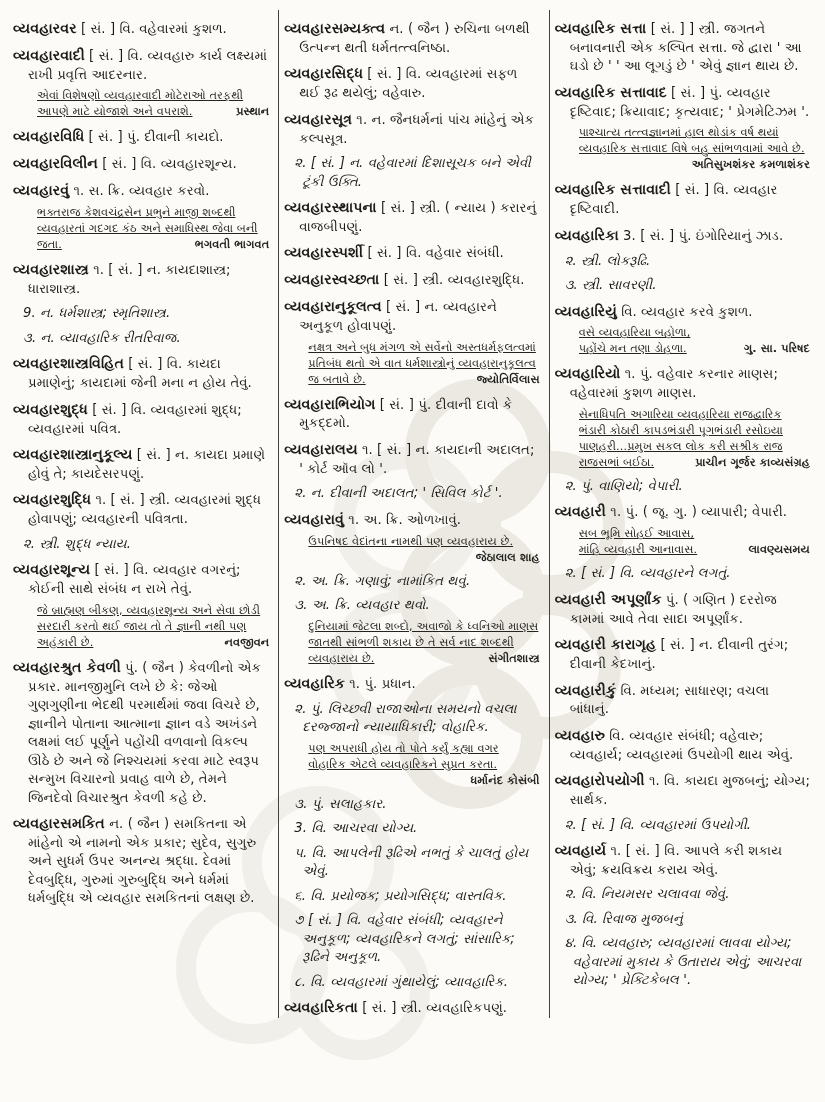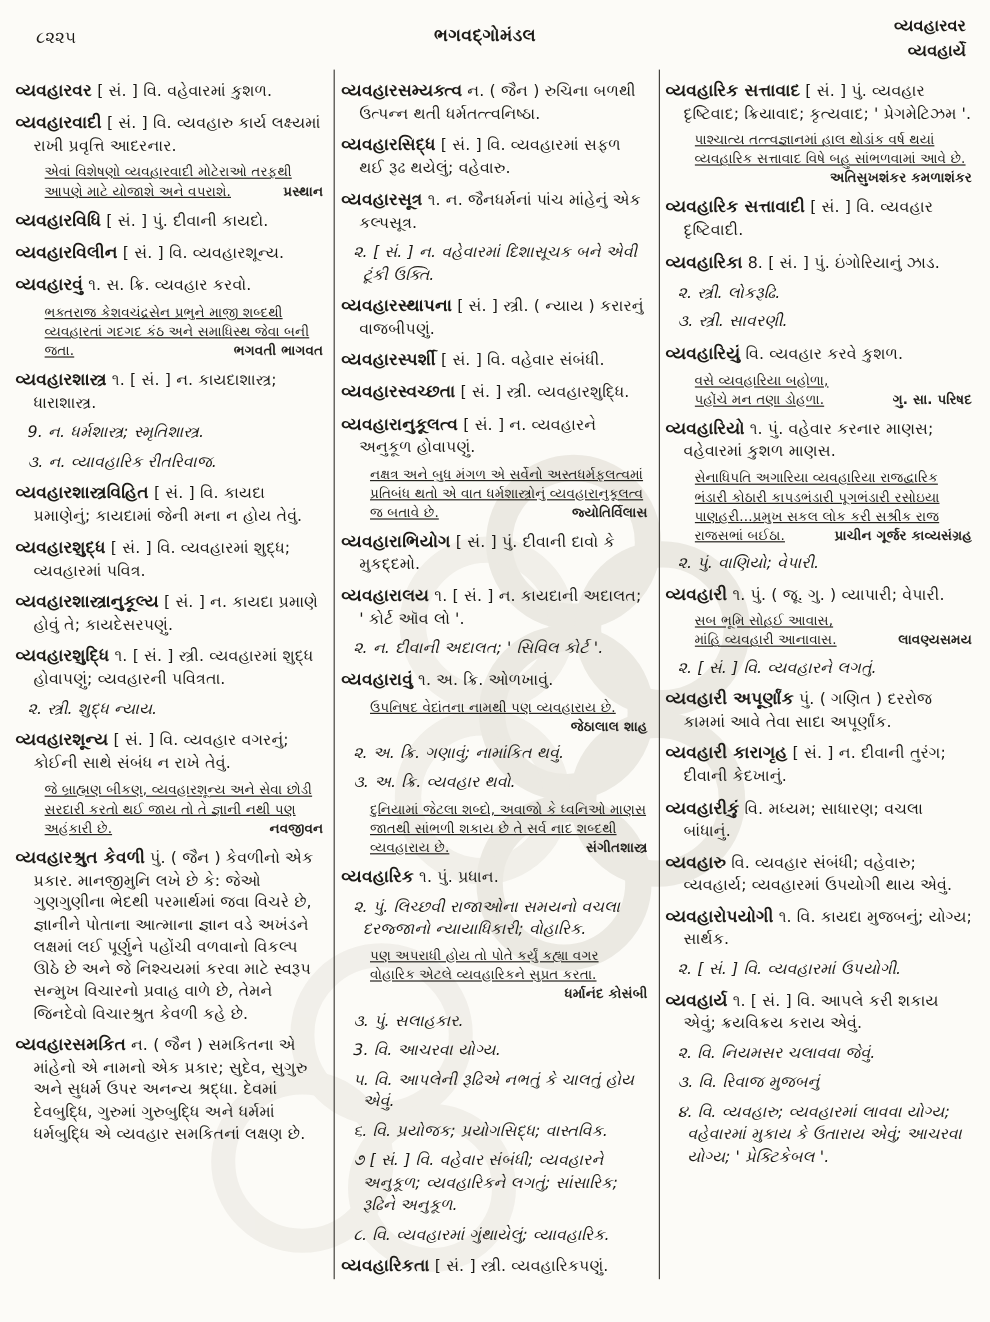--- a/index.html
+++ b/index.html
@@ -58,28 +58,20 @@
       <circle cx="406" cy="520" r="62" opacity="0.7"></circle>
       <circle cx="402" cy="664" r="62" opacity="0.7"></circle>
     </g>
     <g fill="none" stroke="#e4e1d9" stroke-width="20" opacity="0.45">
       <circle cx="318" cy="862" r="66"></circle>
       <circle cx="252" cy="968" r="66"></circle>
       <circle cx="360" cy="990" r="60"></circle>
     </g>
   </svg>
 
-  <div class="page-header">
-    <div class="page-number">૮૨૨૫</div>
-    <div class="book-title">ભગવદ્ગોમંડલ</div>
-    <div class="guide-words">
-      <div>વ્યવહારવર</div>
-      <div>વ્યવહાર્યે</div>
-    </div>
-  </div>
 
   <div class="columns">
       <div class="column">
         <p class="entry"><b class="headword">વ્યવહારવર</b><span> [ સં. ] વિ. વહેવારમાં કુશળ.</span></p>
         <p class="entry"><b class="headword">વ્યવહારવાદી</b><span> [ સં. ] વિ. વ્યવહારુ કાર્ય લક્ષ્યમાં રાખી પ્રવૃત્તિ આદરનાર.</span></p>
         <div class="quote"><span class="qtext">એવાં વિશેષણો વ્યવહારવાદી મોટેરાઓ તરફથી આપણે માટે યોજાશે અને વપરાશે.</span><span class="qsource">પ્રસ્થાન</span></div>
         <p class="entry"><b class="headword">વ્યવહારવિધિ</b><span> [ સં. ] પું. દીવાની કાયદો.</span></p>
         <p class="entry"><b class="headword">વ્યવહારવિલીન</b><span> [ સં. ] વિ. વ્યવહારશૂન્ય.</span></p>
         <p class="entry"><b class="headword">વ્યવહારવું</b><span> ૧. સ. ક્રિ. વ્યવહાર કરવો.</span></p>
         <div class="quote"><span class="qtext">ભક્તરાજ કેશવચંદ્રસેન પ્રભુને માજી શબ્દથી વ્યવહારતાં ગદગદ કંઠ અને સમાધિસ્થ જેવા બની જતા.</span><span class="qsource">ભગવતી ભાગવત</span></div>
@@ -119,24 +111,25 @@
         <div class="quote"><span class="qtext">પણ અપરાધી હોય તો પોતે કર્યું કહ્યા વગર વોહારિક એટલે વ્યવહારિકને સુપ્રત કરતા.</span><span class="qsource">ધર્માનંદ કોસંબી</span></div>
         <p class="sense">૩. પું. સલાહકાર.</p>
         <p class="sense">3. વિ. આચરવા યોગ્ય.</p>
         <p class="sense">૫. વિ. આપલેની રૂઢિએ નભતું કે ચાલતું હોય એવું.</p>
         <p class="sense">૬. વિ. પ્રયોજક; પ્રયોગસિદ્ધ; વાસ્તવિક.</p>
         <p class="sense">૭ [ સં. ] વિ. વહેવાર સંબંધી; વ્યવહારને અનુકૂળ; વ્યવહારિકને લગતું; સાંસારિક; રૂઢિને અનુકૂળ.</p>
         <p class="sense">૮. વિ. વ્યવહારમાં ગુંથાયેલું; વ્યાવહારિક.</p>
         <p class="entry"><b class="headword">વ્યવહારિકતા</b><span> [ સં. ] સ્ત્રી. વ્યવહારિકપણું.</span></p>
       </div>
       <div class="column">
+        <p class="entry"><b class="headword">વ્યવહારિક સત્તા</b><span> [ સં. ] ] સ્ત્રી. જગતને બનાવનારી એક કલ્પિત સત્તા. જે દ્વારા ' આ ઘડો છે ' ' આ લૂગડું છે ' એવું જ્ઞાન થાય છે.</span></p>
         <p class="entry"><b class="headword">વ્યવહારિક સત્તાવાદ</b><span> [ સં. ] પું. વ્યવહાર દૃષ્ટિવાદ; ક્રિયાવાદ; કૃત્યવાદ; ' પ્રેગમેટિઝમ '.</span></p>
         <div class="quote"><span class="qtext">પાશ્ચાત્ય તત્ત્વજ્ઞાનમાં હાલ થોડાંક વર્ષ થયાં વ્યવહારિક સત્તાવાદ વિષે બહુ સાંભળવામાં આવે છે.</span><span class="qsource">અતિસુખશંકર કમળાશંકર</span></div>
         <p class="entry"><b class="headword">વ્યવહારિક સત્તાવાદી</b><span> [ સં. ] વિ. વ્યવહાર દૃષ્ટિવાદી.</span></p>
-        <p class="entry"><b class="headword">વ્યવહારિકા</b><span> 8. [ સં. ] પું. ઇંગોરિયાનું ઝાડ.</span></p>
+        <p class="entry"><b class="headword">વ્યવહારિકા</b><span> 3. [ સં. ] પું. ઇંગોરિયાનું ઝાડ.</span></p>
         <p class="sense">૨. સ્ત્રી. લોકરૂઢિ.</p>
         <p class="sense">૩. સ્ત્રી. સાવરણી.</p>
         <p class="entry"><b class="headword">વ્યવહારિયું</b><span> વિ. વ્યવહાર કરવે કુશળ.</span></p>
         <div class="quote"><span class="qtext">વસે વ્યવહારિયા બહોળા,<br>પહોંચે મન તણા ડોહળા.</span><span class="qsource">ગુ. સા. પરિષદ</span></div>
         <p class="entry"><b class="headword">વ્યવહારિયો</b><span> ૧. પું. વહેવાર કરનાર માણસ; વહેવારમાં કુશળ માણસ.</span></p>
         <div class="quote"><span class="qtext">સેનાધિપતિ અગારિયા વ્યવહારિયા રાજદ્વારિક ભંડારી કોઠારી કાપડભંડારી પૂગભંડારી રસોઇયા પાણહરી...પ્રમુખ સકલ લોક કરી સશ્રીક રાજ રાજસભાં બઈઠા.</span><span class="qsource">પ્રાચીન ગૂર્જર કાવ્યસંગ્રહ</span></div>
         <p class="sense">૨. પું. વાણિયો; વેપારી.</p>
         <p class="entry"><b class="headword">વ્યવહારી</b><span> ૧. પું. ( જૂ. ગુ. ) વ્યાપારી; વેપારી.</span></p>
         <div class="quote"><span class="qtext">સબ ભૂમિ સોહઈ આવાસ,<br>માંહિ વ્યવહારી આનાવાસ.</span><span class="qsource">લાવણ્યસમય</span></div>
         <p class="sense">૨. [ સં. ] વિ. વ્યવહારને લગતું.</p>

